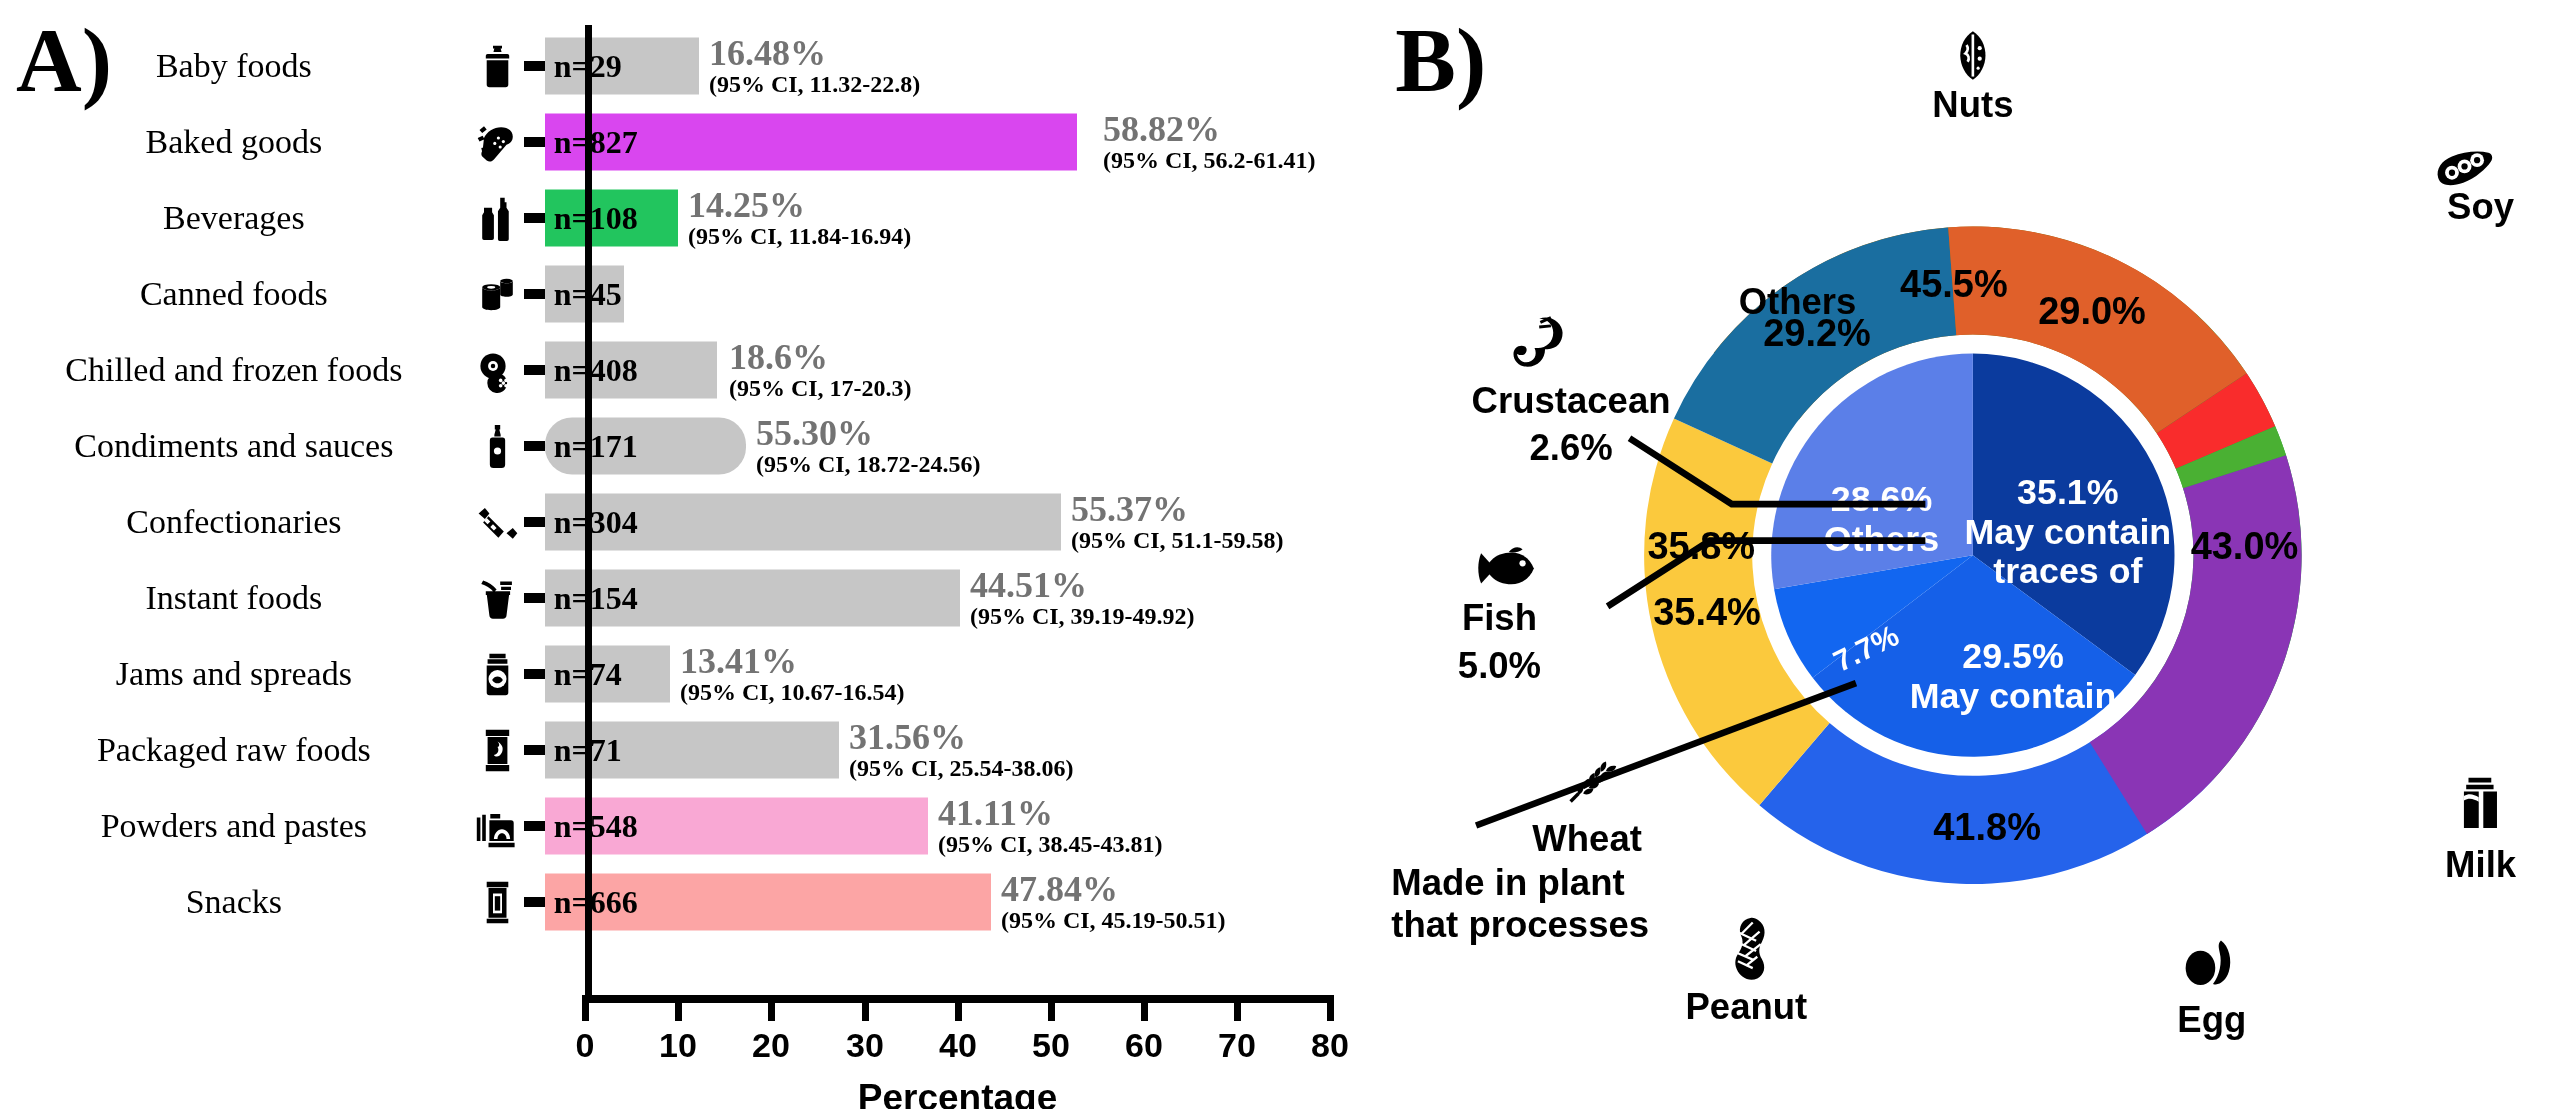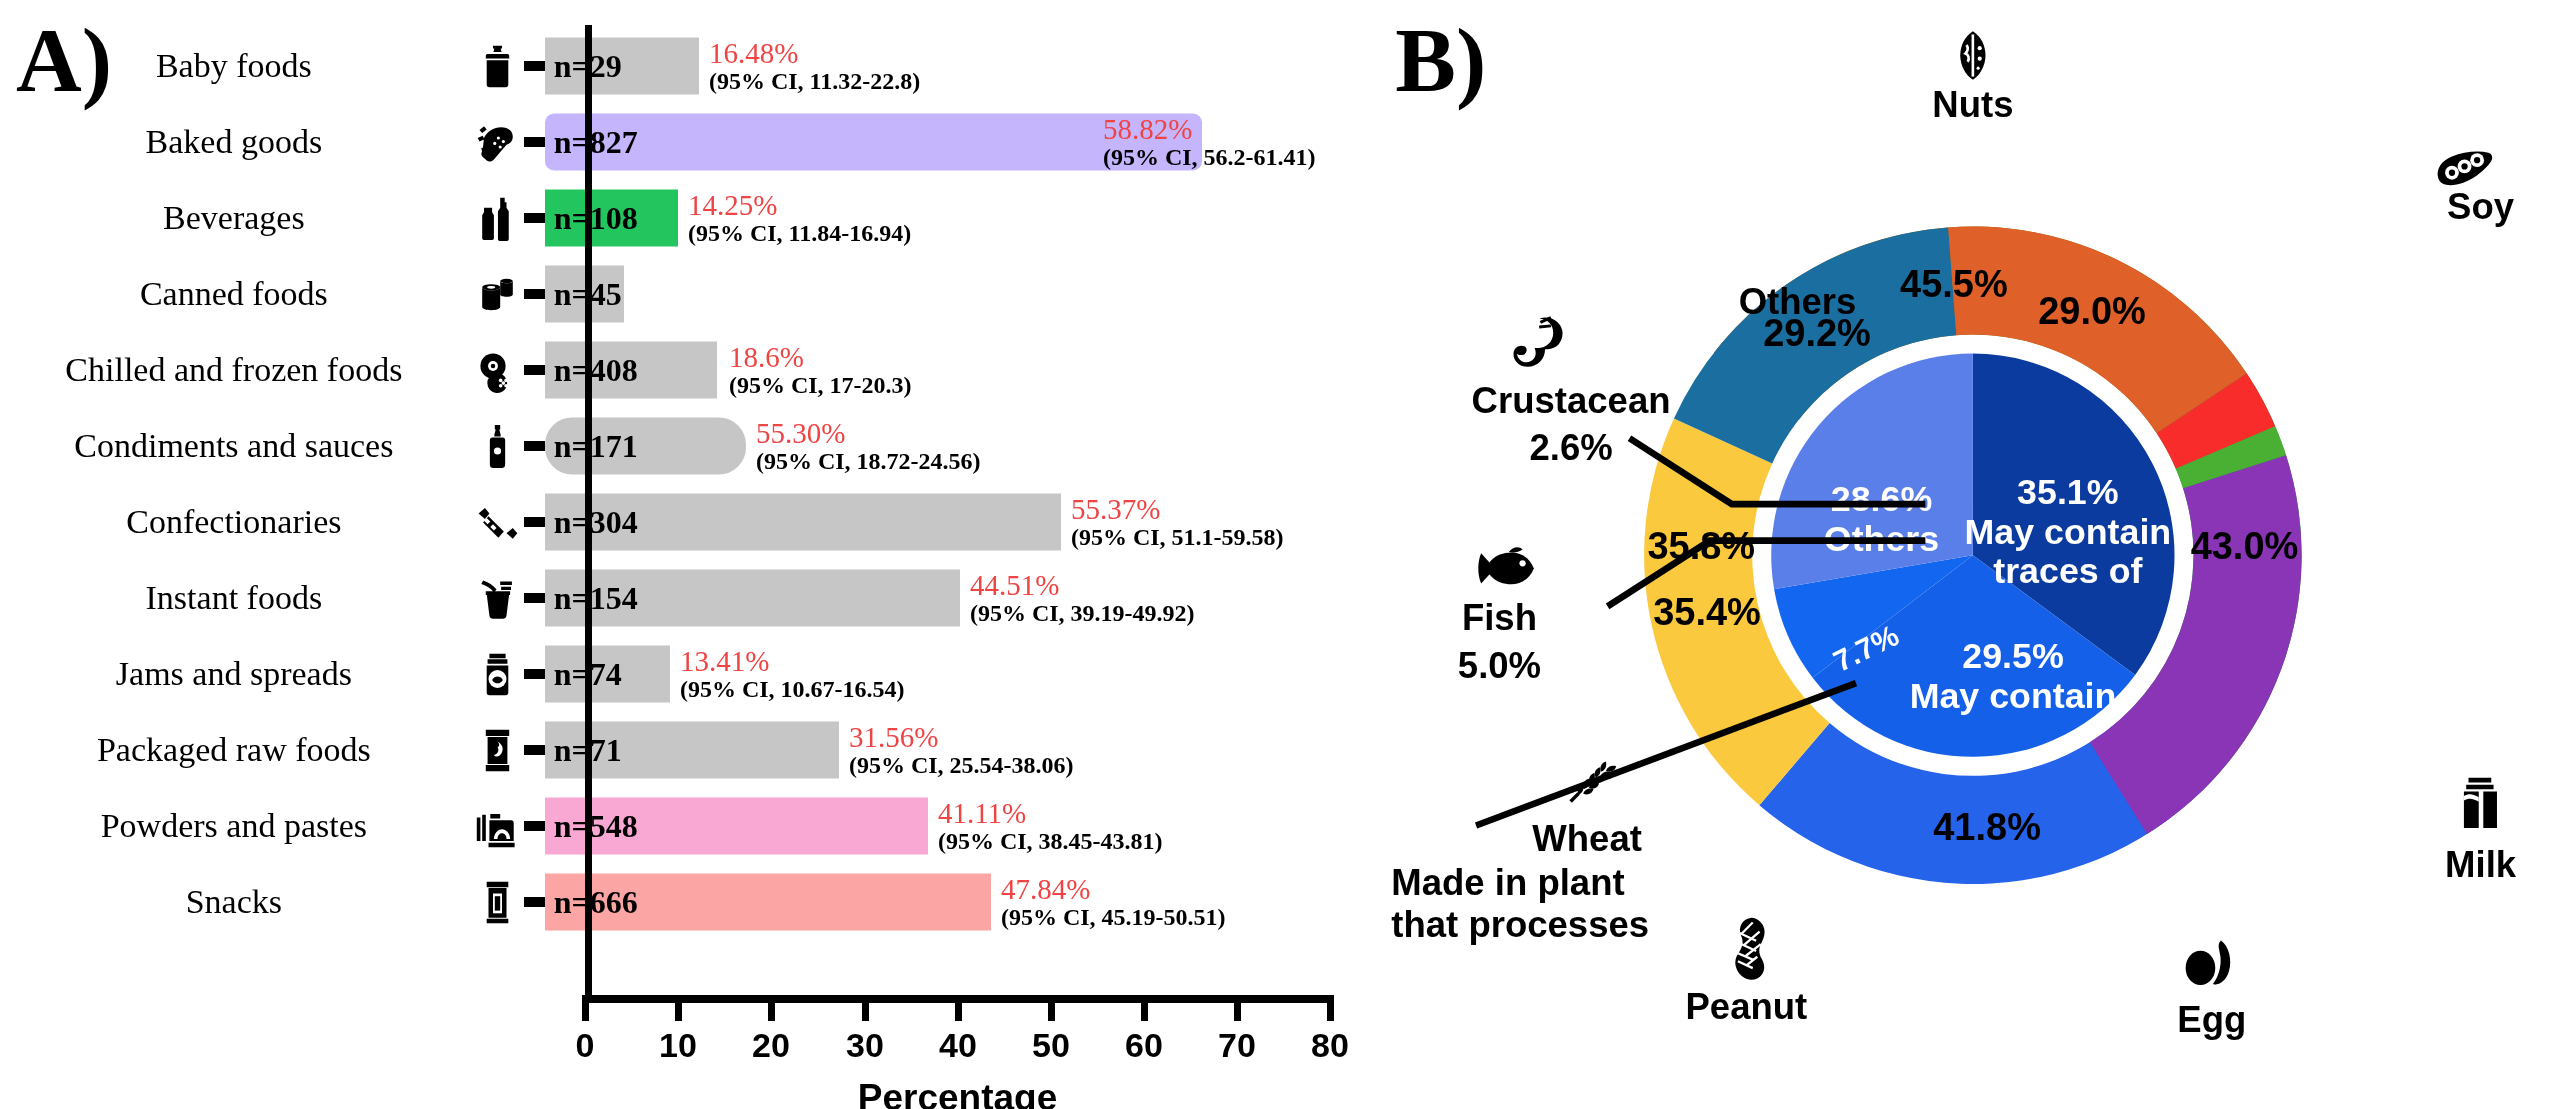--- a/index.html
+++ b/index.html
@@ -46,21 +46,21 @@
     font-family: "Liberation Serif", serif;
     font-size: 32px; font-weight: 700; color: #000;
     padding-left: 8.8px; white-space: nowrap;
   }
   .bar-value {
     position: absolute; top: 50%; transform: translateY(-50%);
     white-space: nowrap; line-height: 1.02;
   }
   .bar-pct {
     font-family: "Liberation Serif", serif;
-    font-size: 29px; font-weight: 400; color: #ef4444; display: block;
+    font-size: 36px; font-weight: 700; color: #737373; display: block;
   }
   .bar-ci {
     font-family: "Liberation Serif", serif;
     font-size: 24px; font-weight: 700; color: #000; display: block;
   }
 
   
   #y-axis-line {
     position: absolute; left: 585px; top: 25px;
     width: 6.6px; height: 970px; background: #000;
@@ -156,21 +156,21 @@
             <svg viewBox="0 0 100 100">
               <path d="M20 40c6-14 22-24 38-24 16 0 26 9 26 21 0 9-6 15-14 18L42 88c-4 5-11 6-16 2l-8-7c-5-4-5-11-1-16z M10 22l10-8 6 7-10 8z M6 40l11-5 4 8-11 5z M14 62l11-3 2 9-11 3z"></path>
               <circle cx="52" cy="40" r="3.5" fill="#fff"></circle>
               <circle cx="63" cy="48" r="3.5" fill="#fff"></circle>
               <circle cx="44" cy="52" r="3.5" fill="#fff"></circle>
               <circle cx="56" cy="60" r="3.5" fill="#fff"></circle>
             </svg>
           </div>
           <div class="tick-stub"></div>
           <div class="bar-area">
-            <div class="bar" style="width: 657px; background: #c4b5fd; border-radius: 9px;">
+            <div class="bar" style="width: 532px; background: #d946ef;">
               <span class="bar-n">n=827</span>
             </div>
             <div class="bar-value" style="left: 558px;">
               <span class="bar-pct">58.82%</span>
               <span class="bar-ci">(95% CI, 56.2-61.41)</span>
             </div>
           </div>
         </div>
         <div class="bar-row">
           <div class="cat-label">Beverages</div>

